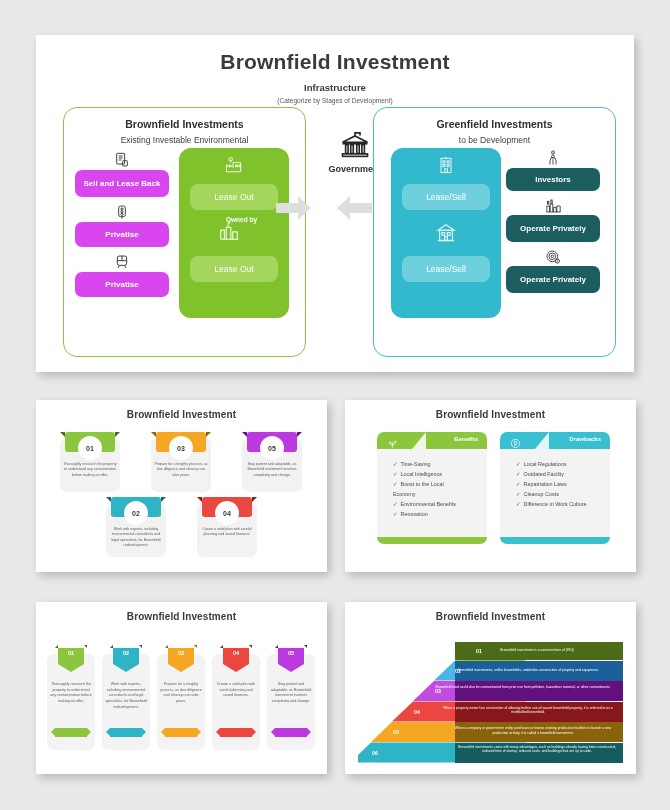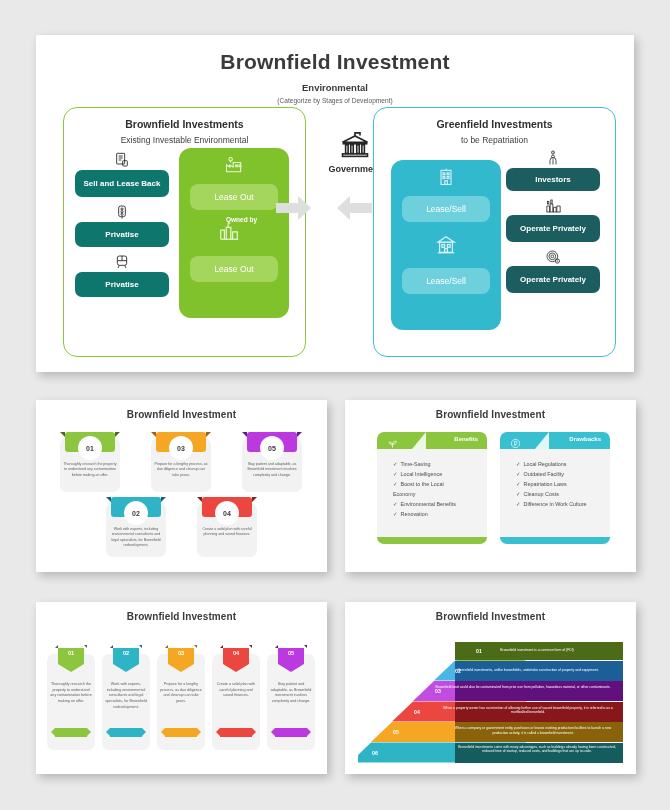--- a/index.html
+++ b/index.html
@@ -45,21 +45,21 @@
   .panel-h  { text-align: center; font-size: 10.5px; font-weight: bold; color: #2f2f2f; margin-top: 10px; }
   .panel-sh { text-align: center; font-size: 8.5px; color: #3d3d3d; margin-top: 5px; }
 
   .col { position: absolute; }
 
   
   .pill {
     border-radius: 7px; display: flex; align-items: center; justify-content: center;
     text-align: center; color: #fff; font-weight: bold; line-height: 1.15;
   }
-  .pill.dark-green { background: #0f766e; }
+  .pill.dark-green { background: #d946ef; }
   .pill.dark-teal  { background: #1c5e60; }
 
   .icon-mini { display: block; margin: 0 auto; }
 
   
   .block-green {
     position: absolute; background: #7fc22b; border-radius: 12px;
   }
   .block-teal {
     position: absolute; background: #33b9cd; border-radius: 12px;
@@ -192,21 +192,21 @@
     position: absolute; font-size: 3.4px; line-height: 1.45; color: #fff; text-align: center;
   }
 </style>
 </head>
 <body>
 
 <div class="stage">
 
   <div class="slide" id="slide-main">
     <div class="main-title">Brownfield Investment</div>
-    <div class="main-sub">Environmental</div>
+    <div class="main-sub">Infrastructure</div>
     <div class="main-subsub">(Categorize by Stages of Development)</div>
 
     <div class="panels">
 
       <div class="panel left">
         <div class="panel-h">Brownfield Investments</div>
         <div class="panel-sh">Existing Investable Environmental</div>
 
         <div class="col" style="left:11px; top:44px; width:94px;">
 
@@ -307,23 +307,23 @@
         </svg>
       </div>
       <div class="arrow" style="left:300px; top:88px;">
         <svg width="36" height="26" viewBox="0 0 36 26">
           <path d="M36 8 L14 8 L14 1 L1 13 L14 25 L14 18 L36 18 Z" fill="#dedede"></path>
         </svg>
       </div>
 
       <div class="panel right">
         <div class="panel-h">Greenfield Investments</div>
-        <div class="panel-sh">to be Repatriation</div>
-
-        <div class="block-teal" style="left:17px; top:40px; width:110px; height:170px;margin-top:12px;">
+        <div class="panel-sh">to be Development</div>
+
+        <div class="block-teal" style="left:17px; top:40px; width:110px; height:170px;">
           <span class="icon-mini" style="margin-top:7px;">
             <svg width="22" height="20" viewBox="0 0 24 24" fill="none" stroke="#dbf3f7" stroke-width="1.3" style="display:block;margin:0 auto;">
               <rect x="6" y="4" width="12" height="17"></rect>
                 <line x1="12" y1="2" x2="12" y2="4"></line>
               <rect x="8.3" y="7" width="2.4" height="2.4"></rect>
                 <rect x="13.3" y="7" width="2.4" height="2.4"></rect>
               <rect x="8.3" y="11.5" width="2.4" height="2.4"></rect>
                 <rect x="13.3" y="11.5" width="2.4" height="2.4"></rect>
               <rect x="10.6" y="16.5" width="3" height="4.5"></rect>
             </svg>

